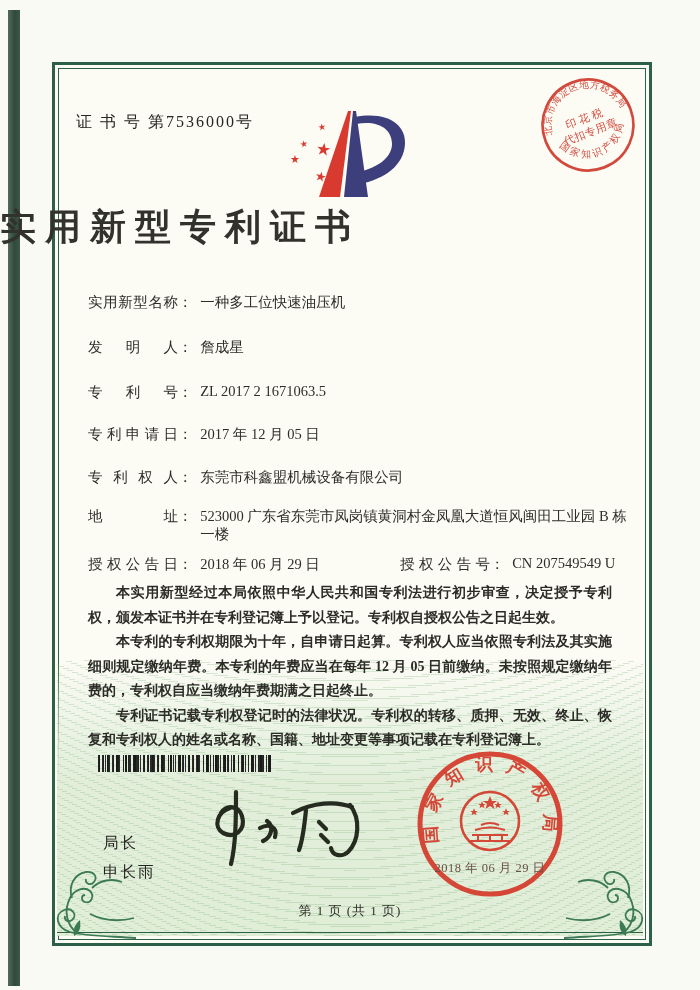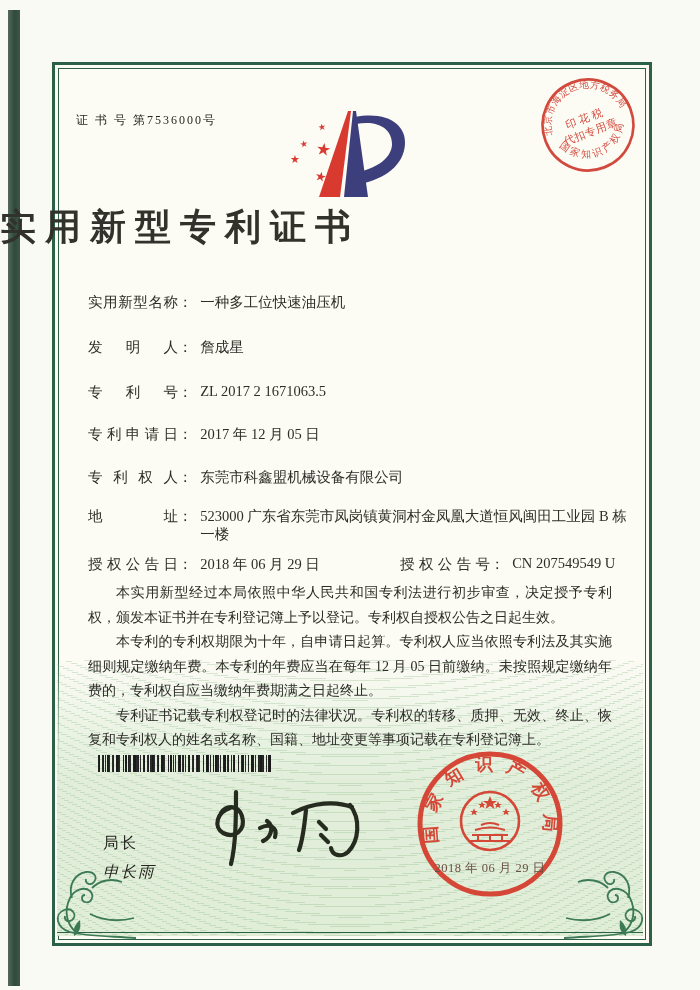--- a/index.html
+++ b/index.html
@@ -20,51 +20,51 @@
   
   .green-band{position:absolute;left:57px;top:660px;width:586px;height:276px;
     background:
       repeating-radial-gradient(ellipse 130% 95% at 50% 215%,rgba(125,178,125,.28) 0 1px,rgba(255,255,255,0) 1px 6.5px),
       linear-gradient(180deg,rgba(228,240,222,0) 0px,rgba(228,240,222,.85) 85px,#e2eeda 120px,#e0edd7 100%);}
   .band-line-thin{position:absolute;left:57px;top:932px;width:586px;height:0;border-top:1px solid #2d6147;}
   .flourish{position:absolute;width:92px;height:92px;z-index:3;}
   .flourish.left{left:46px;top:858px;}
   .flourish.right{left:562px;top:858px;transform:scaleX(-1);}
 
-  .cert-number{position:absolute;left:76px;top:112px;font-size:12px;letter-spacing:2px;color:#262622;}
+  .cert-number{position:absolute;left:76px;top:112px;font-size:16px;letter-spacing:2px;color:#262622;}
 
   .logo{position:absolute;left:288px;top:110px;width:122px;height:88px;}
   .logo .star{position:absolute;color:#da3a2f;line-height:1;}
 
   .tax-stamp{position:absolute;left:539px;top:76px;width:98px;height:98px;
     transform:rotate(-21deg);opacity:.92;}
 
   .title{position:absolute;left:0;top:203px;width:100%;text-align:left;
     font-size:36px;font-weight:bold;letter-spacing:9px;color:#32322c;}
 
   .fields{position:absolute;left:88px;top:0;width:560px;font-size:14.5px;}
   .row{position:absolute;left:0;white-space:nowrap;}
   .f-label{display:inline-block;width:90px;text-align:justify;text-align-last:justify;vertical-align:top;}
   .colon{display:inline-block;vertical-align:top;}
   .f-value{display:inline-block;vertical-align:top;margin-left:4px;}
   .f-value.wrap{white-space:normal;width:432px;line-height:18px;}
   .grant-right{position:absolute;left:312px;top:0;white-space:nowrap;}
 
   .paragraphs{position:absolute;left:88px;top:581px;width:524px;
     font-size:14px;line-height:24.5px;text-align:justify;color:#2c2c27;}
-  .paragraphs p{margin:0;text-indent:2em;}
+  .paragraphs p{margin:0;text-indent:2em;font-weight:bold;}
 
   .barcode{position:absolute;left:98px;top:755px;width:175px;height:17px;z-index:2;
     background-image:
       repeating-linear-gradient(90deg,#222 0 1px,transparent 1px 5px),
       repeating-linear-gradient(90deg,#1a1a1a 0 2px,transparent 2px 9px),
       repeating-linear-gradient(90deg,#2b2b2b 0 1px,transparent 1px 3.5px);}
 
   .signer{position:absolute;left:103px;z-index:2;font-size:15.5px;color:#23231e;letter-spacing:2px;margin-top:29px;}
-  .signer.t1{top:804px;} .signer.t2{top:833px;font-style:italic;}
+  .signer.t1{top:804px;} .signer.t2{top:833px;}
   .signature{position:absolute;left:200px;top:786px;width:175px;height:84px;z-index:2;}
 
   .seal{position:absolute;left:415px;top:749px;width:150px;height:150px;z-index:2;opacity:.93;}
 
   .footer{position:absolute;left:57px;top:902px;width:586px;text-align:center;
     font-size:13px;letter-spacing:1px;color:#30302b;z-index:2;}
 </style>
 </head>
 <body>
 
@@ -212,14 +212,15 @@
     <g fill="none" stroke="#3c7a55" stroke-width="1.8">
       <path d="M90,80 C60,78 38,78 24,74 C10,70 8,56 18,52 C26,49 32,57 26,62 C22,65 18,62 19,58"></path>
       <path d="M30,74 C20,66 18,52 24,40 C28,32 38,28 44,33 C49,38 45,46 39,44 C35,43 35,37 39,37"></path>
       <path d="M26,40 C22,28 28,16 40,14 C48,13 52,19 48,24 C45,28 39,26 40,21"></path>
       <path d="M44,56 C56,62 72,64 88,60"></path>
       <path d="M46,30 C54,22 66,20 76,24"></path>
     </g>
     <path d="M34,62 q-8,6 -6,16 q8,-4 6,-16" fill="#3c7a55"></path>
   </svg>
 
+  <div class="footer">第 1 页 (共 1 页)</div>
 
 </div>
 
 </body></html>

